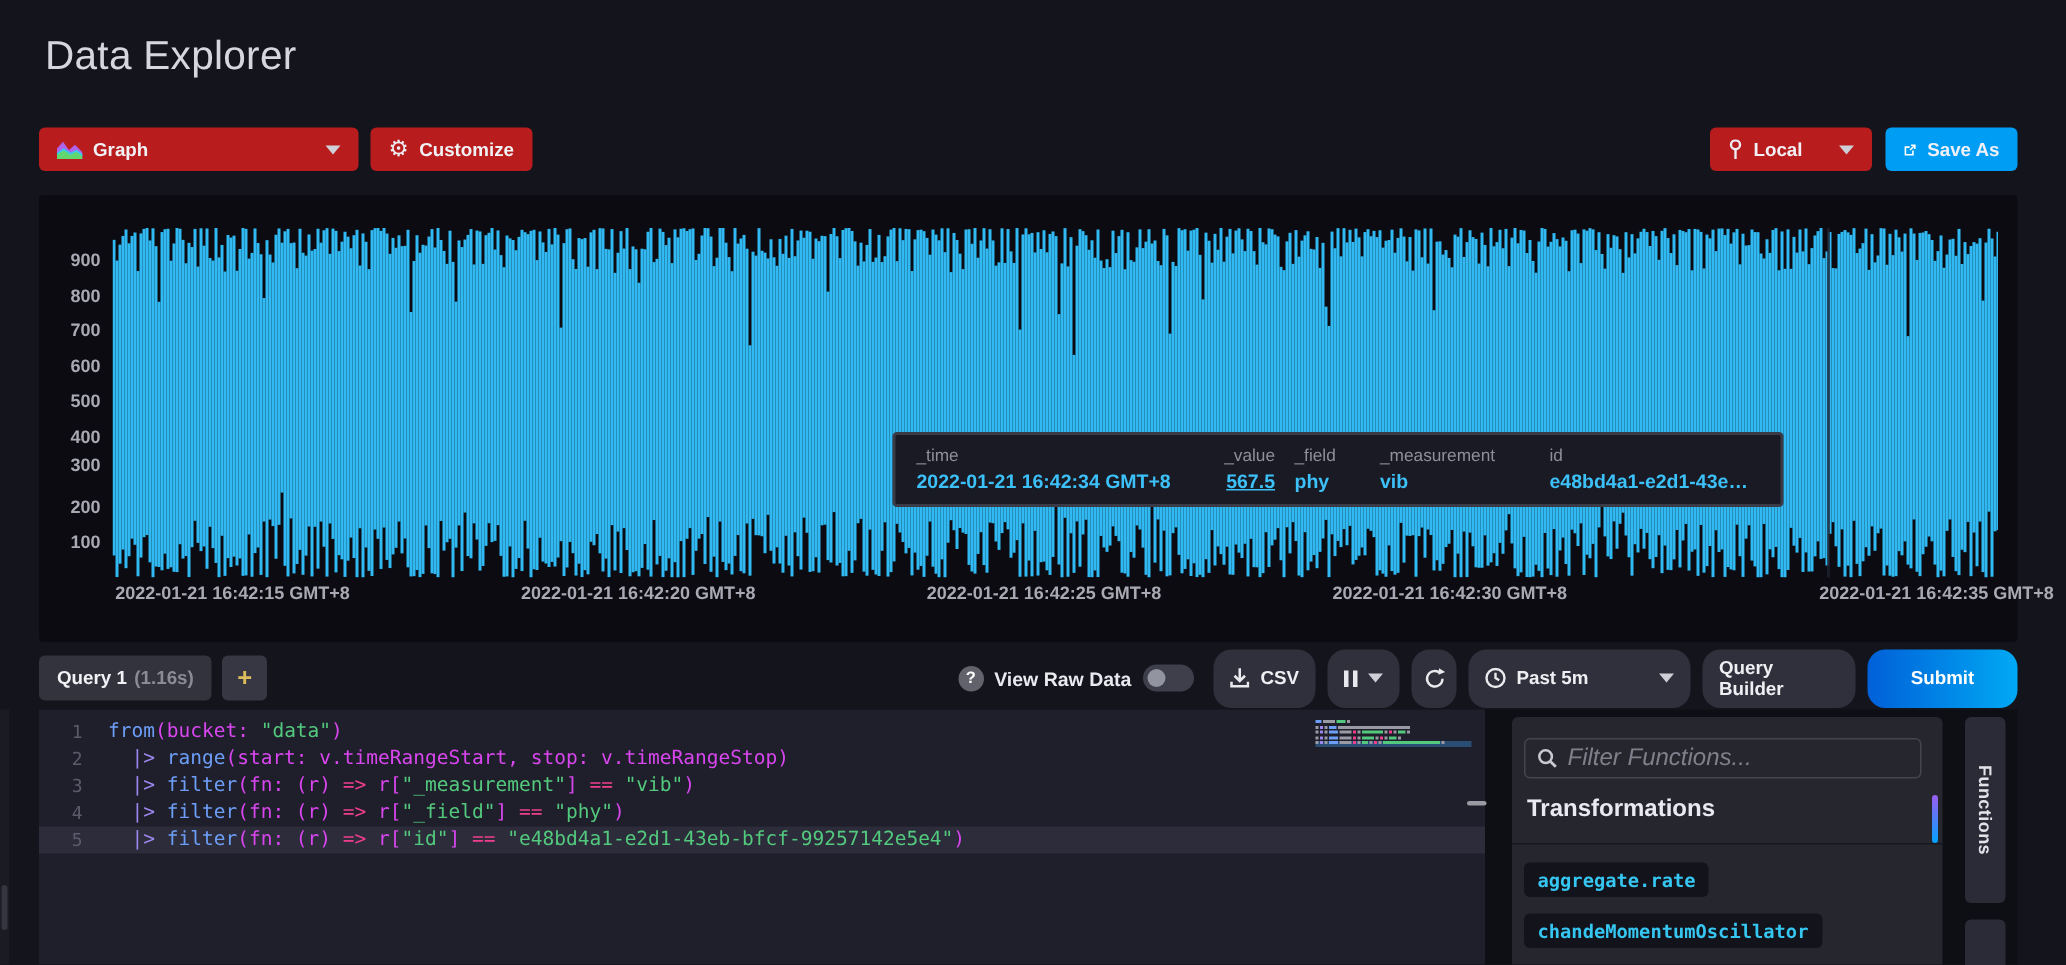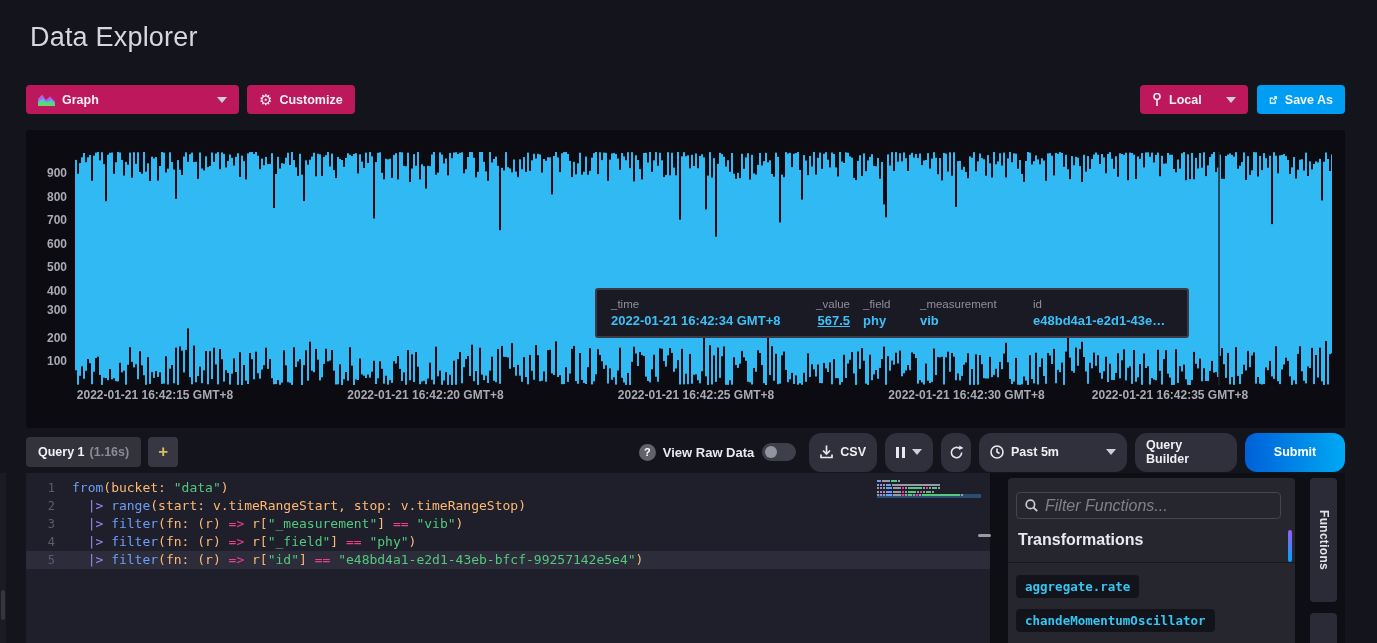--- a/index.html
+++ b/index.html
@@ -4,21 +4,21 @@
 <style>
   *{box-sizing:border-box;margin:0;padding:0}
   html,body{width:1377px;height:643px;overflow:hidden;background:#14141d;
     font-family:"Liberation Sans",sans-serif;color:#e9e9ee;-webkit-font-smoothing:antialiased}
 
   
   #page-title{position:absolute;left:30px;top:22px;font-size:27px;font-weight:400;color:#d6d6dd;letter-spacing:.2px}
 
   
   #toolbar{position:absolute;left:26px;right:32px;top:85px;height:29px;display:flex;align-items:center}
-  .btn{height:29px;display:flex;align-items:center;gap:7px;background:#be185d;border-radius:4px;
+  .btn{height:29px;display:flex;align-items:center;gap:7px;background:#b91c1c;border-radius:4px;
        padding:0 12px;font-size:12.5px;font-weight:700;color:#f1f1f5;cursor:pointer;white-space:nowrap}
   .chev{width:0;height:0;border-left:5px solid transparent;border-right:5px solid transparent;border-top:6px solid #cfcfd8}
   #graph-dd{width:213px;justify-content:flex-start}
   #graph-dd .chev{margin-left:auto}
   #customize-btn{margin-left:8px}
   .spacer{flex:1}
   #local-dd{width:108px}
   #local-dd .chev{margin-left:auto}
   #saveas-btn{margin-left:9px;background:#009df4;width:88px;justify-content:center}
   .gear{font-size:15px;line-height:1;color:#ececf2;font-weight:400}
@@ -61,21 +61,21 @@
   #qb-btn{width:102px}
   #submit-btn{width:100px;background:linear-gradient(90deg,#0060d8,#00a9f4);color:#fff}
 
   
   #bottom{position:absolute;left:26px;right:32px;top:473px;bottom:0;background:#0e0e15}
   #editor{position:absolute;left:0;top:0;width:964px;height:170px;background:#1f1f2b;overflow:hidden}
   .code-line{position:relative;height:18px;line-height:18px;font-family:"DejaVu Sans Mono",monospace;font-size:13px;white-space:pre;display:flex}
   #code{position:absolute;left:0;top:6px;right:0}
   .code-line .ln{width:46px;flex:none;text-align:right;padding-right:17px;color:#5b5b6c;font-family:"DejaVu Sans Mono",monospace;font-size:12px}
   .code-line.active{background:#2c2c3b}
-  .tk-k{color:#6d9ef7}.tk-p{color:#9d86ee}.tk-o{color:#ef3e8d}.tk-s{color:#53c97d}.tk-d{color:#fdba74}
+  .tk-k{color:#6d9ef7}.tk-p{color:#9d86ee}.tk-o{color:#ef3e8d}.tk-s{color:#53c97d}.tk-d{color:#d946ef}
   #minimap{position:absolute;left:851px;top:7px;width:104px}
   .mm-row{position:relative;height:2px;margin-bottom:1.5px;display:flex;gap:1px}
   .mm-row i{display:block;height:2px}
   .mm-active{position:absolute;left:0;width:104px;height:4px;background:#2a4d74}
   #resize-dash{position:absolute;left:952px;top:61px;width:13px;height:3px;border-radius:2px;background:#9a9aa3;z-index:6;cursor:row-resize}
 
   
   #fn-panel{position:absolute;left:982px;top:5px;width:287px;height:165px;background:#26262f;border-radius:4px 4px 0 0;overflow:hidden}
   #fn-search{position:absolute;left:8px;top:14px;width:265px;height:27px;border:1px solid #45454f;border-radius:4px;
      display:flex;align-items:center;padding:0 8px;gap:7px;background:#26262f}
@@ -148,21 +148,21 @@
       <div class="ytick" style="top: 160.859px;">400</div>
       <div class="ytick" style="top: 180px;">300</div>
       <div class="ytick" style="top: 207.929px;">200</div>
       <div class="ytick" style="top: 231.465px;">100</div>
     </div>
   <div id="xticks">
       <div class="xtick" style="left: 129px;">2022-01-21 16:42:15 GMT+8</div>
       <div class="xtick" style="left: 399.5px;">2022-01-21 16:42:20 GMT+8</div>
       <div class="xtick" style="left: 670px;">2022-01-21 16:42:25 GMT+8</div>
       <div class="xtick" style="left: 940.5px;">2022-01-21 16:42:30 GMT+8</div>
-      <div class="xtick" style="left: 1144px;">2022-01-21 16:42:35 GMT+8</div>
+      <div class="xtick" style="left: 1265px;">2022-01-21 16:42:35 GMT+8</div>
     </div>
   <div id="plot">
     <svg id="plot-svg" width="1257" height="233">
         <g fill="#30b9f2">
           <rect x="0" y="7.9" width="2" height="210.4"></rect>
           <rect x="2" y="21.7" width="2" height="211.0"></rect>
           <rect x="4" y="11.1" width="2" height="212.7"></rect>
           <rect x="6" y="5.3" width="2" height="209.1"></rect>
           <rect x="8" y="1.0" width="2" height="225.8"></rect>
           <rect x="10" y="10.2" width="2" height="208.6"></rect>

